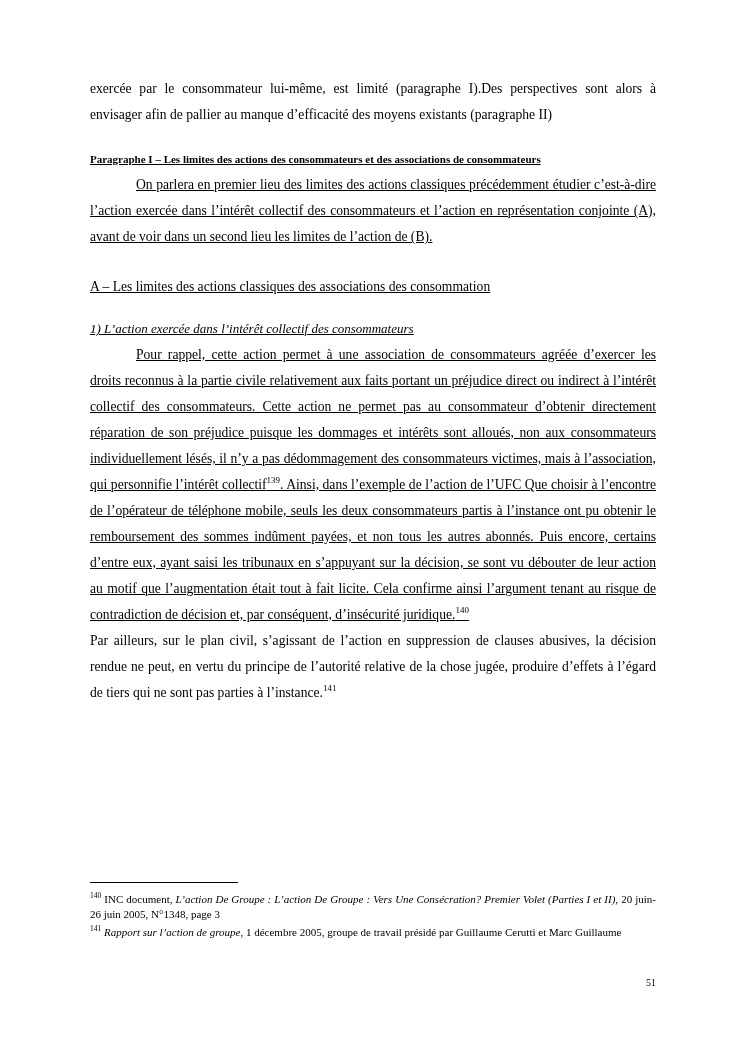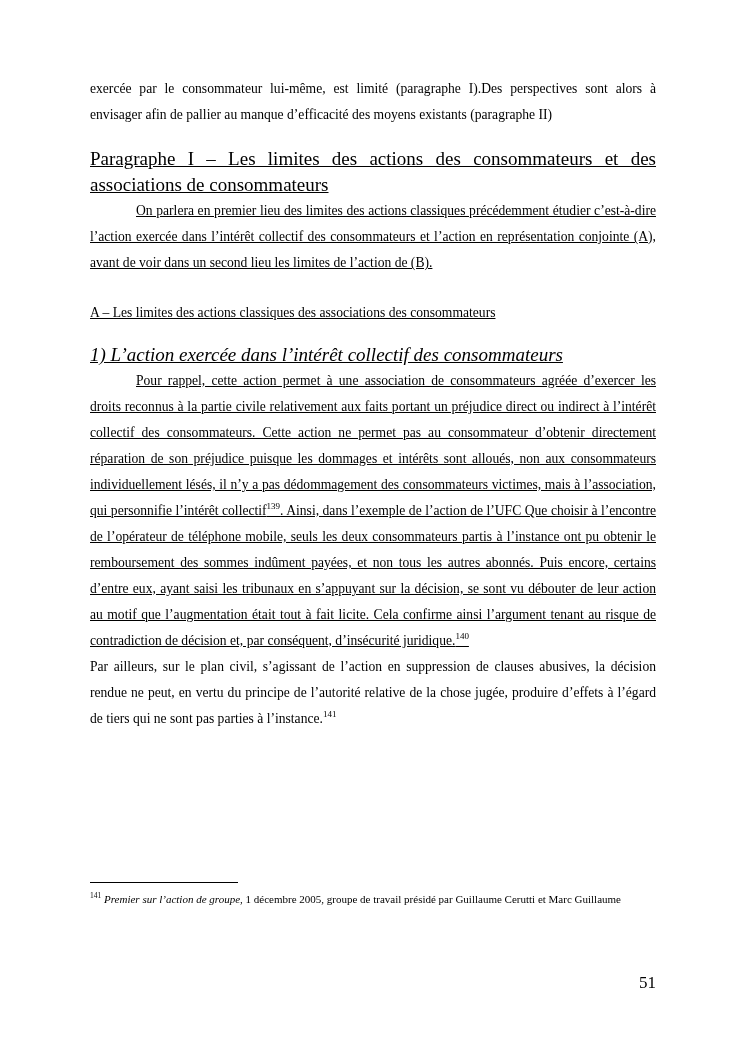--- a/index.html
+++ b/index.html
@@ -23,34 +23,34 @@
     text-align: justify;
   }
   p.body { margin: 0; font-weight: normal; }
   .indent { text-indent: 46px; text-decoration: underline; }
   .mt-18 { margin-top: 18px; }
   .mt-8  { margin-top: 8px; }
   .mt-24 { margin-top: 24px; }
   .mt-16 { margin-top: 16px; }
   .mt-12 { margin-top: 12px; }
   h2.h-main {
-    font-size: 19px;
-    font-weight: normal;
+    font-size: 11px;
+    font-weight: bold;
     text-decoration: underline;
     text-align: justify;
     line-height: 26px;
   }
   h3.h-section {
     font-size: 13.6px;
     font-weight: normal;
     text-decoration: underline;
     line-height: 26px;
   }
   h4.h-sub {
-    font-size: 19px;
+    font-size: 13px;
     font-weight: normal;
     font-style: italic;
     text-decoration: underline;
     line-height: 26px;
   }
   sup.fnref {
     font-size: 9px;
     line-height: 0;
     vertical-align: super;
   }
@@ -73,50 +73,51 @@
   p.footnote sup {
     font-size: 7.5px;
     line-height: 0;
     vertical-align: super;
   }
   .italic { font-style: italic; }
   .page-number {
     position: absolute;
     right: 89px;
     top: 974px;
-    font-size: 17px;
+    font-size: 10px;
     line-height: 18px;
   }
 </style>
 </head>
 <body>
 
 <div class="page">
 
   <div class="content">
 
     <p class="body">exercée par le consommateur lui-même, est limité (paragraphe I).Des perspectives sont alors à envisager afin de pallier au manque d’efficacité des moyens existants (paragraphe II)</p>
 
     <h2 class="h-main mt-18">Paragraphe I – Les limites des actions des consommateurs et des associations de consommateurs</h2>
 
     <p class="body indent mt-8">On parlera en premier lieu des limites des actions classiques précédemment étudier c’est-à-dire l’action exercée dans l’intérêt collectif des consommateurs et l’action en représentation conjointe (A), avant de voir dans un second lieu les limites de l’action de  (B).</p>
 
-    <h3 class="h-section mt-24">A – Les limites des actions classiques des associations des consommateurs</h3>
+    <h3 class="h-section mt-24">A – Les limites des actions classiques des associations des consommation</h3>
 
     <h4 class="h-sub mt-16">1) L’action exercée dans l’intérêt collectif des consommateurs</h4>
 
     <p class="body indent mt-8"><span>Pour rappel, cette action permet à une association de consommateurs agréée d’exercer les droits reconnus à la partie civile relativement aux faits portant un préjudice direct ou indirect à l’intérêt collectif des consommateurs. Cette action ne permet pas au consommateur d’obtenir directement réparation de son préjudice puisque les dommages et intérêts sont alloués, non aux consommateurs individuellement lésés, il n’y a pas dédommagement des consommateurs victimes, mais à l’association, qui personnifie l’intérêt collectif</span><sup class="fnref">139</sup><span>. Ainsi, dans l’exemple de l’action de l’UFC Que choisir à l’encontre de l’opérateur de téléphone mobile, seuls les deux consommateurs partis à l’instance ont pu obtenir le remboursement des sommes indûment payées, et non tous les autres abonnés. Puis encore, certains d’entre eux, ayant saisi les tribunaux en s’appuyant sur la décision, se sont vu débouter de leur action au motif que l’augmentation était tout à fait licite. Cela confirme ainsi l’argument tenant au risque de contradiction de décision et, par conséquent, d’insécurité juridique.</span><sup class="fnref">140</sup></p>
 
     <p class="body mt-12"><span>Par ailleurs, sur le plan civil, s’agissant de l’action en suppression de clauses abusives, la décision rendue ne peut, en vertu du principe de l’autorité relative de la chose jugée, produire d’effets à l’égard de tiers qui ne sont pas parties à l’instance.</span><sup class="fnref">141</sup></p>
 
   </div>
 
   <div class="footnotes">
     <div class="fn-rule"></div>
 
 
+    <p class="footnote"><sup>140</sup><span> INC document, </span><span class="italic">L’action De Groupe : L’action De Groupe : Vers Une Consécration? Premier Volet (Parties I et II)</span><span>, 20 juin-26 juin 2005, N°1348, page 3</span></p>
 
-    <p class="footnote"><sup>141</sup><span> </span><span class="italic">Premier sur l’action de groupe</span><span>, 1 décembre 2005, groupe de travail présidé par Guillaume Cerutti et Marc Guillaume</span></p>
+    <p class="footnote"><sup>141</sup><span> </span><span class="italic">Rapport sur l’action de groupe</span><span>, 1 décembre 2005, groupe de travail présidé par Guillaume Cerutti et Marc Guillaume</span></p>
   </div>
 
   <div class="page-number">51</div>
 
 </div>
 
 </body></html>

